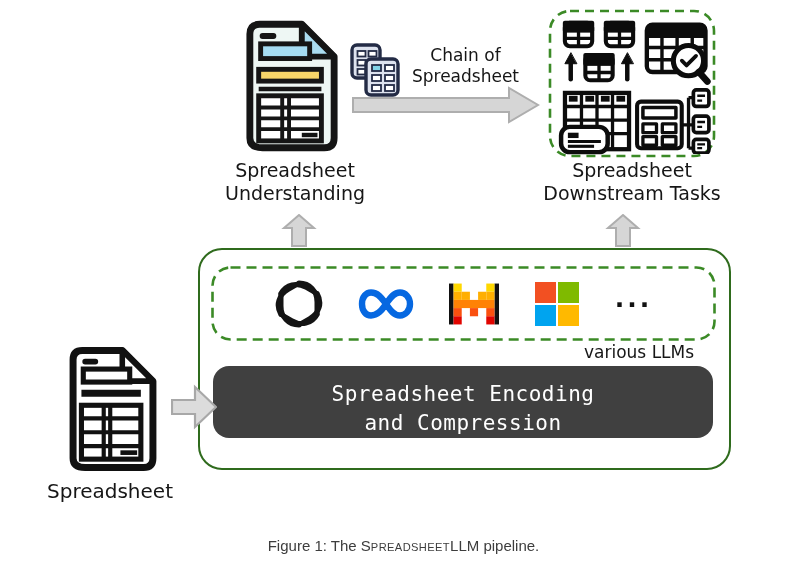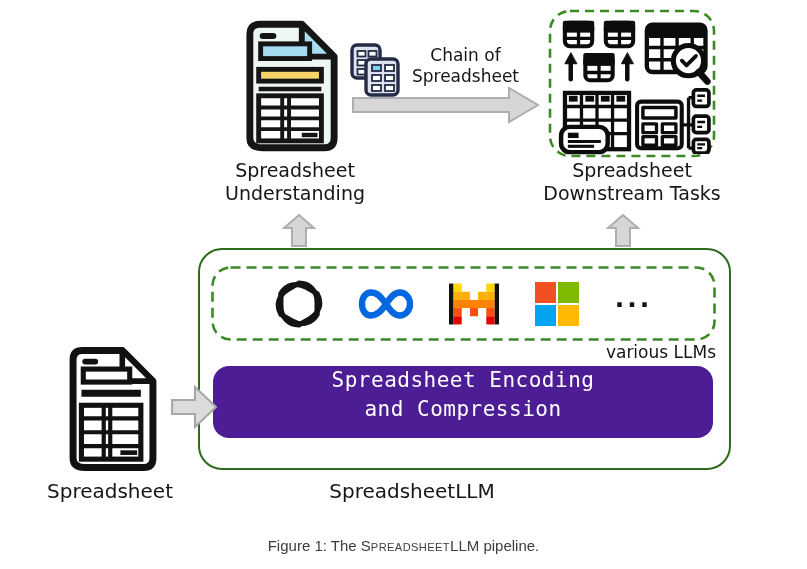--- a/index.html
+++ b/index.html
@@ -6,24 +6,24 @@
   .canvas{position:relative;width:807px;height:569px;background:#ffffff;overflow:hidden;
           font-family:"DejaVu Sans",sans-serif;color:#1a1a1a;}
   .abs{position:absolute;}
   .label{white-space:pre-line;text-align:center;line-height:1.22;color:#161616;}
   .lbl-lg{font-size:19px;}
   .lbl-xl{font-size:20px;}
   .lbl-md{font-size:17px;text-align:center;}
   
   .outer-box{left:198px;top:248px;width:533px;height:222px;border:2.5px solid #2f6b1d;border-radius:24px;box-sizing:border-box;background:#fff;}
   
-  .encoder{left:213px;top:366px;width:500px;height:72px;background:#4c1d95;border-radius:16px;
-           display:flex;align-items:flex-start;justify-content:center;}
+  .encoder{left:213px;top:366px;width:500px;height:72px;background:#404040;border-radius:16px;
+           display:flex;align-items:flex-end;justify-content:center;}
   .encoder .label{color:#fff;font-family:"DejaVu Sans Mono",monospace;font-size:21px;line-height:1.38;letter-spacing:.5px;}
-  .right-lbl{text-align:right;}
+  .right-lbl{text-align:left;margin-left:44px;}
   .logo-row{left:211px;top:266px;width:505px;height:75px;display:flex;align-items:center;justify-content:center;gap:34px;}
   .ellipsis{font-weight:900;font-size:25px;letter-spacing:3px;color:#111;transform:translateY(-5px);}
   .caption{left:0;top:537px;width:807px;text-align:center;font-family:"Liberation Sans","DejaVu Sans",sans-serif;
            font-size:15px;color:#3d3d3d;}
   .caption .sc{text-transform:uppercase;font-size:0.74em;letter-spacing:.4px;}
   svg{display:block;}
 </style>
 </head>
 <body>
 
@@ -199,21 +199,20 @@
   </div>
 
   <div class="abs label lbl-md right-lbl" style="left:540px;top:342px;width:176px">various LLMs</div>
 
   <div class="abs encoder">
     <div class="label">Spreadsheet Encoding
 and Compression</div>
   </div>
 
 
-  <div class="abs label lbl-xl" style="left:312px;top:479px;width:200px">SpreadsheetLLM</div>
 
   <svg class="abs" style="left:63px;top:344px" width="100" height="130" viewBox="0 0 100 140">
     <path d="M20,7 H60 L93,40 V123 Q93,133 83,133 H20 Q7,133 7,123 V17 Q7,7 17,7 Z" fill="#ffffff" stroke="#111" stroke-width="7.5" stroke-linejoin="round"></path>
     <path d="M60,7 V40 H93 Z" fill="#ffffff" stroke="#111" stroke-width="6" stroke-linejoin="round"></path>
     <line x1="20" y1="19" x2="31" y2="19" stroke="#111" stroke-width="6" stroke-linecap="round"></line>
     <rect x="18" y="27" width="50" height="14" fill="#fff" stroke="#111" stroke-width="5.5"></rect>
     <line x1="16" y1="53" x2="80" y2="53" stroke="#111" stroke-width="7.5"></line>
     <rect x="16" y="66" width="64" height="58" fill="#fff" stroke="#111" stroke-width="5.5"></rect>
     <line x1="40" y1="66" x2="40" y2="124" stroke="#111" stroke-width="4.5"></line>
     <line x1="47" y1="66" x2="47" y2="124" stroke="#111" stroke-width="4.5"></line>

